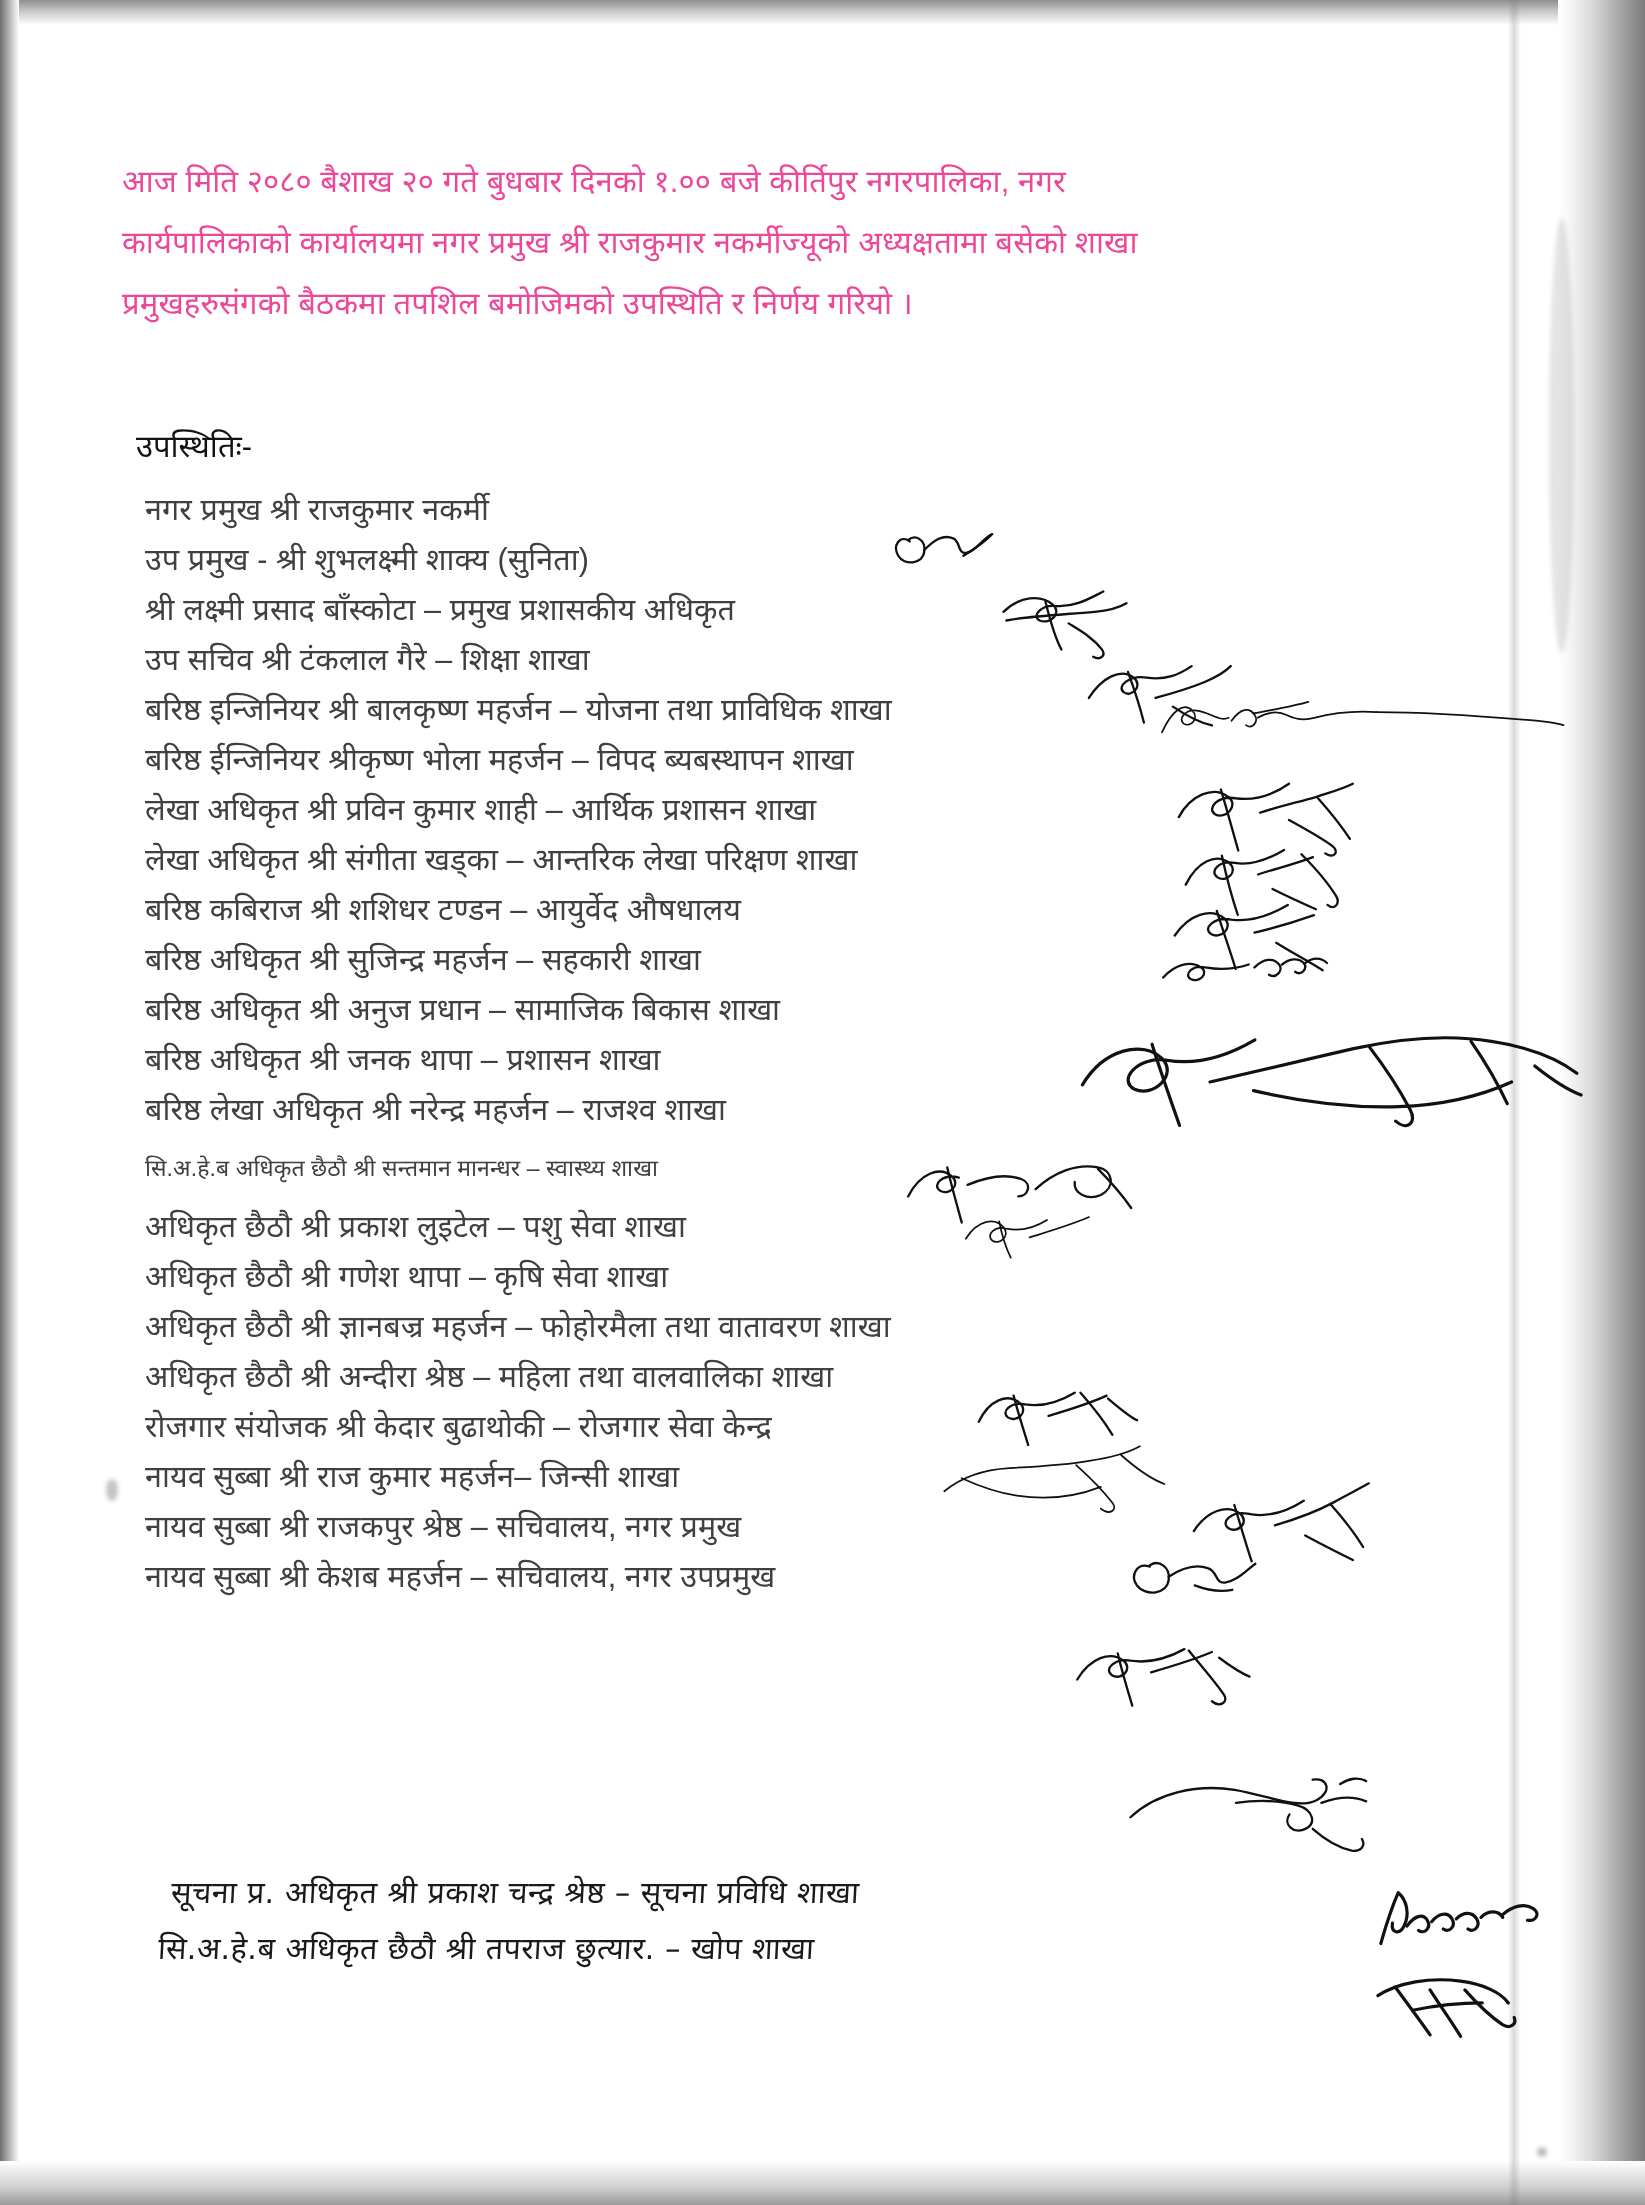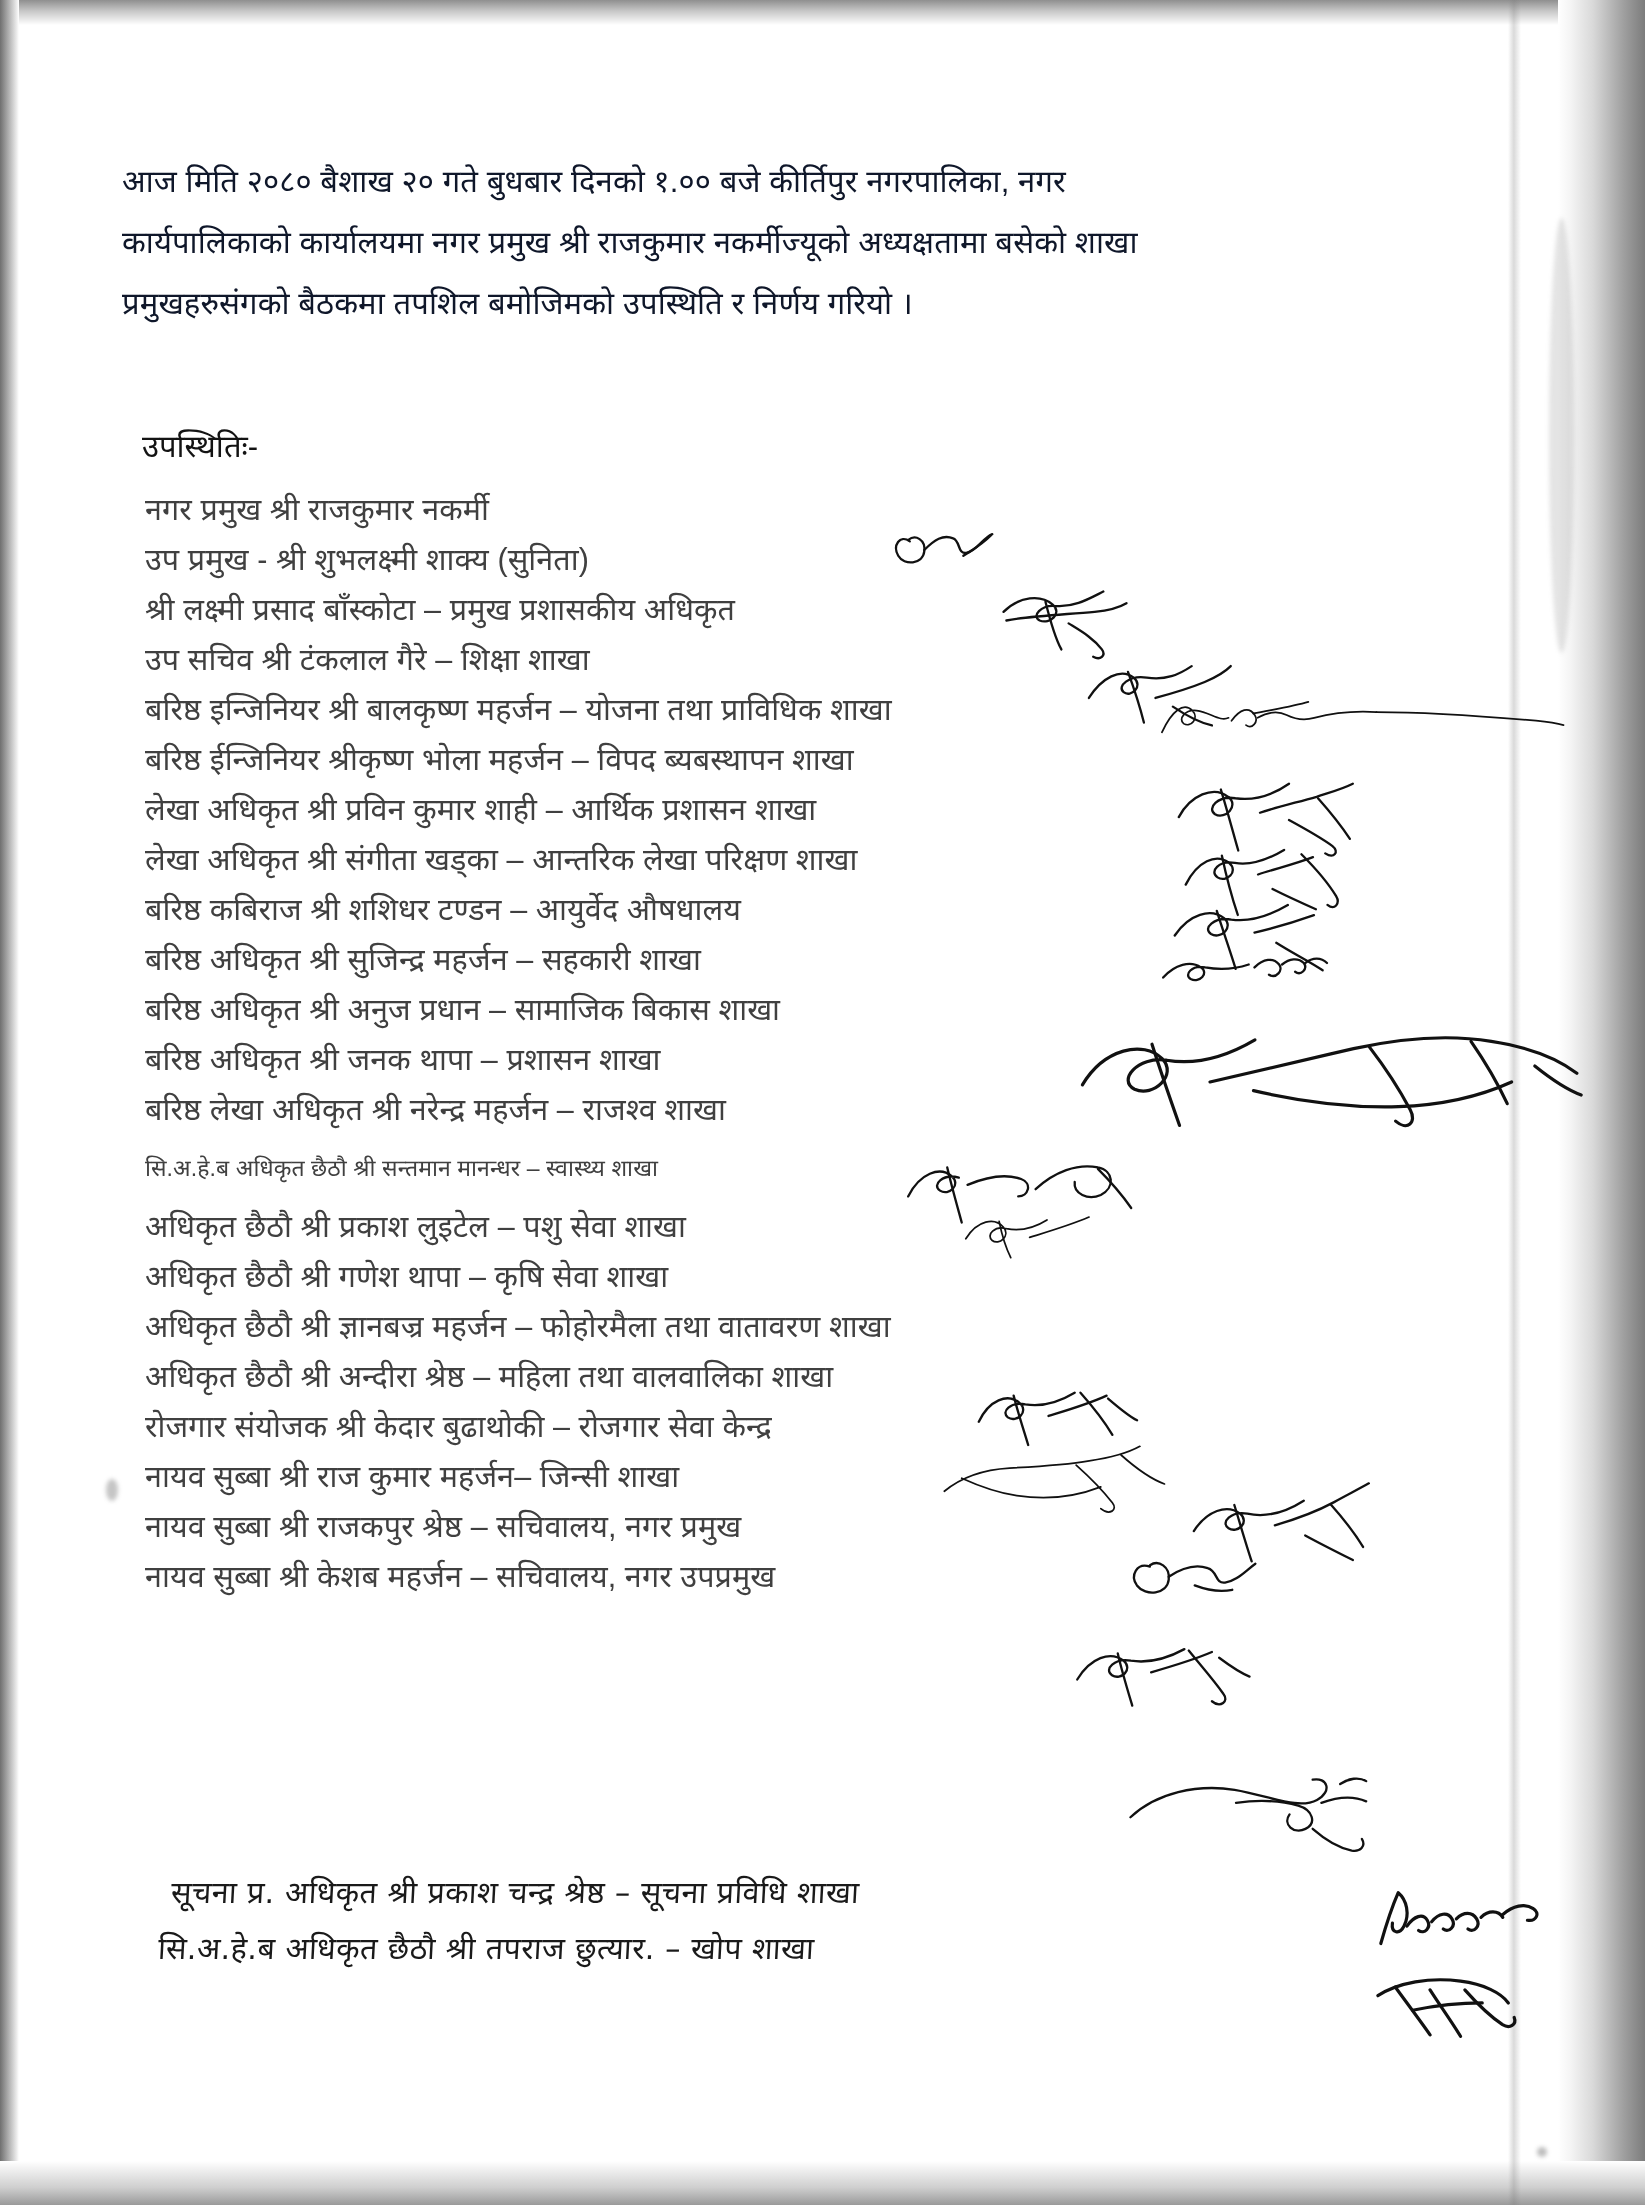--- a/index.html
+++ b/index.html
@@ -65,34 +65,34 @@
   }
   .para {
     position: absolute;
     left: 122px;
     top: 151px;
     width: 1407px;
     font-size: 31px;
     line-height: 61px;
     text-align: justify;
     letter-spacing: 0.1px;
-    color: #0f172a;
+    color: #ec4899;
   }
   .para .ln {
     display: block;
     white-space: nowrap;
   }
   .para .ln.justify {
     display: flex;
     justify-content: space-between;
   }
 
   .section-label {
     position: absolute;
-    left: 142px;
+    left: 136px;
     top: 424px;
     font-size: 31px;
     color: #131313;
   }
 
   .list {
     position: absolute;
     left: 145px;
     top: 484px;
     width: 1305px;

